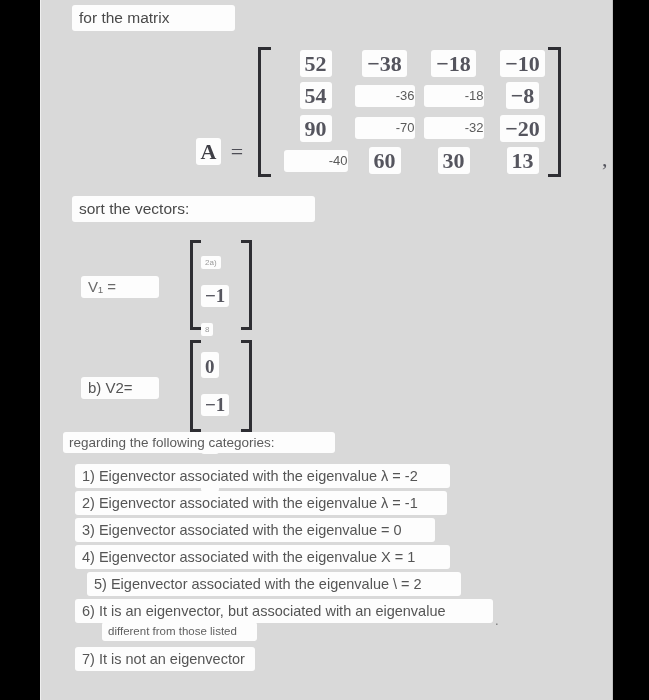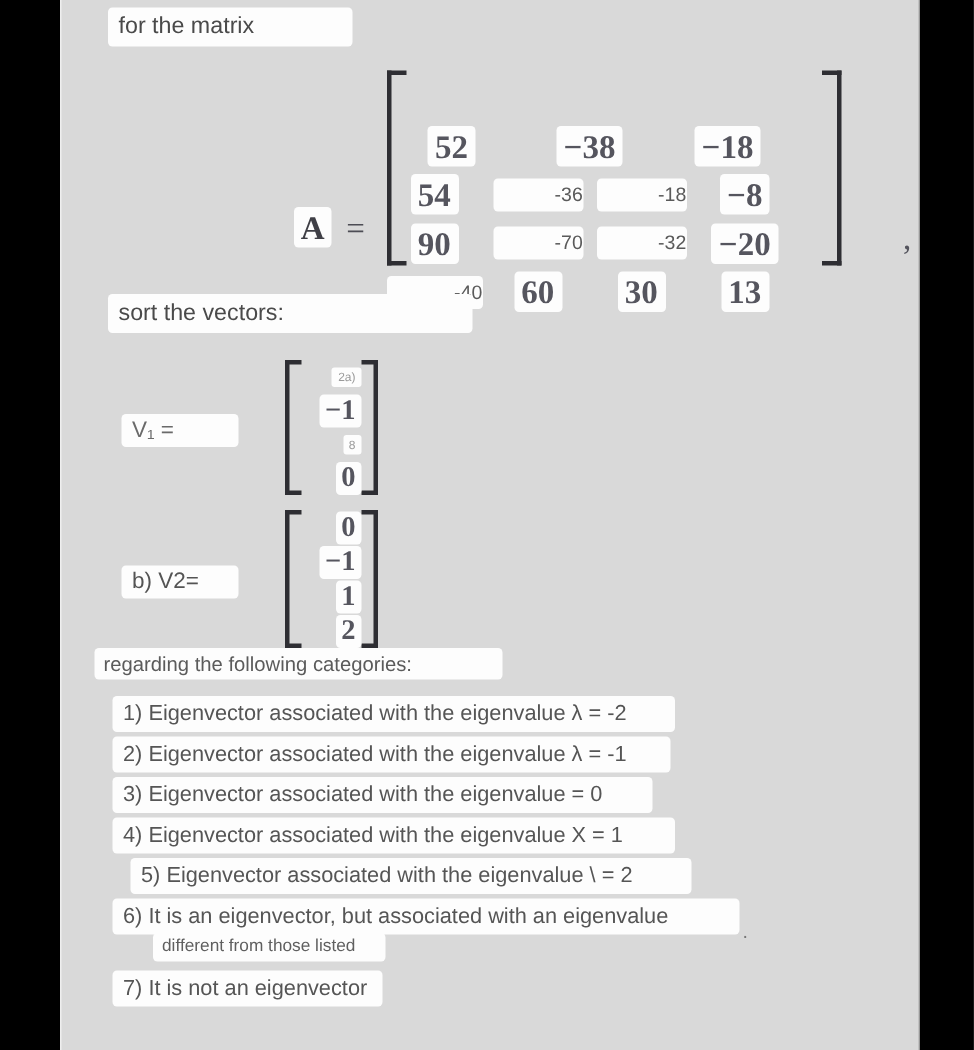--- a/index.html
+++ b/index.html
@@ -85,22 +85,22 @@
     box-sizing: border-box;
   }
   .bracket.left  { border-left: 3px solid #2e2e33; }
   .bracket.right { border-right: 3px solid #2e2e33; }
 
   #mat-br-l { left: 218px; top: 5px; width: 13px; height: 130px; }
   #mat-br-r { left: 508px; top: 5px; width: 13px; height: 130px; }
 
   #mtable {
     position: absolute;
-    left: 215px; top: 5px;
-    width: 276px; height: 130px; margin-top: 34px;
+    left: 241px; top: 5px;
+    width: 276px; height: 130px;
   }
   .mrow {
     display: flex;
     height: 32.5px;
     align-items: center;
   }
   .mcell {
     flex: 1 1 0;
     display: flex;
     justify-content: center;
@@ -162,22 +162,23 @@
   #v1-col {
     position: absolute;
     left: 161px; top: 240px;
     width: 40px; height: 90px;
     display: flex;
     flex-direction: column;
   }
   .vrow {
     flex: 1 1 0;
     display: flex;
-    justify-content: flex-end;
+    justify-content: flex-start;
     align-items: center;
+    margin-top: 16px;
   }
   .vnum {
     background: #fdfdfd;
     border-radius: 3px;
     font-family: "Liberation Serif", serif;
     font-weight: bold;
     font-size: 19px;
     color: #55555e;
     line-height: 22px;
     padding: 0 4px;
@@ -278,20 +279,23 @@
       <div id="mtable">
           <div class="mrow">
             <div class="mcell">
               <span class="mnum">52</span>
             </div>
             <div class="mcell">
               <span class="mnum">−38</span>
             </div>
             <div class="mcell">
               <span class="mnum">−18</span>
+            </div>
+            <div class="mcell">
+              <span class="mnum">−10</span>
             </div>
           </div>
           <div class="mrow">
             <div class="mcell">
               <span class="mnum">54</span>
             </div>
             <div class="mcell">
               <span class="minput">-36</span>
             </div>
             <div class="mcell">

